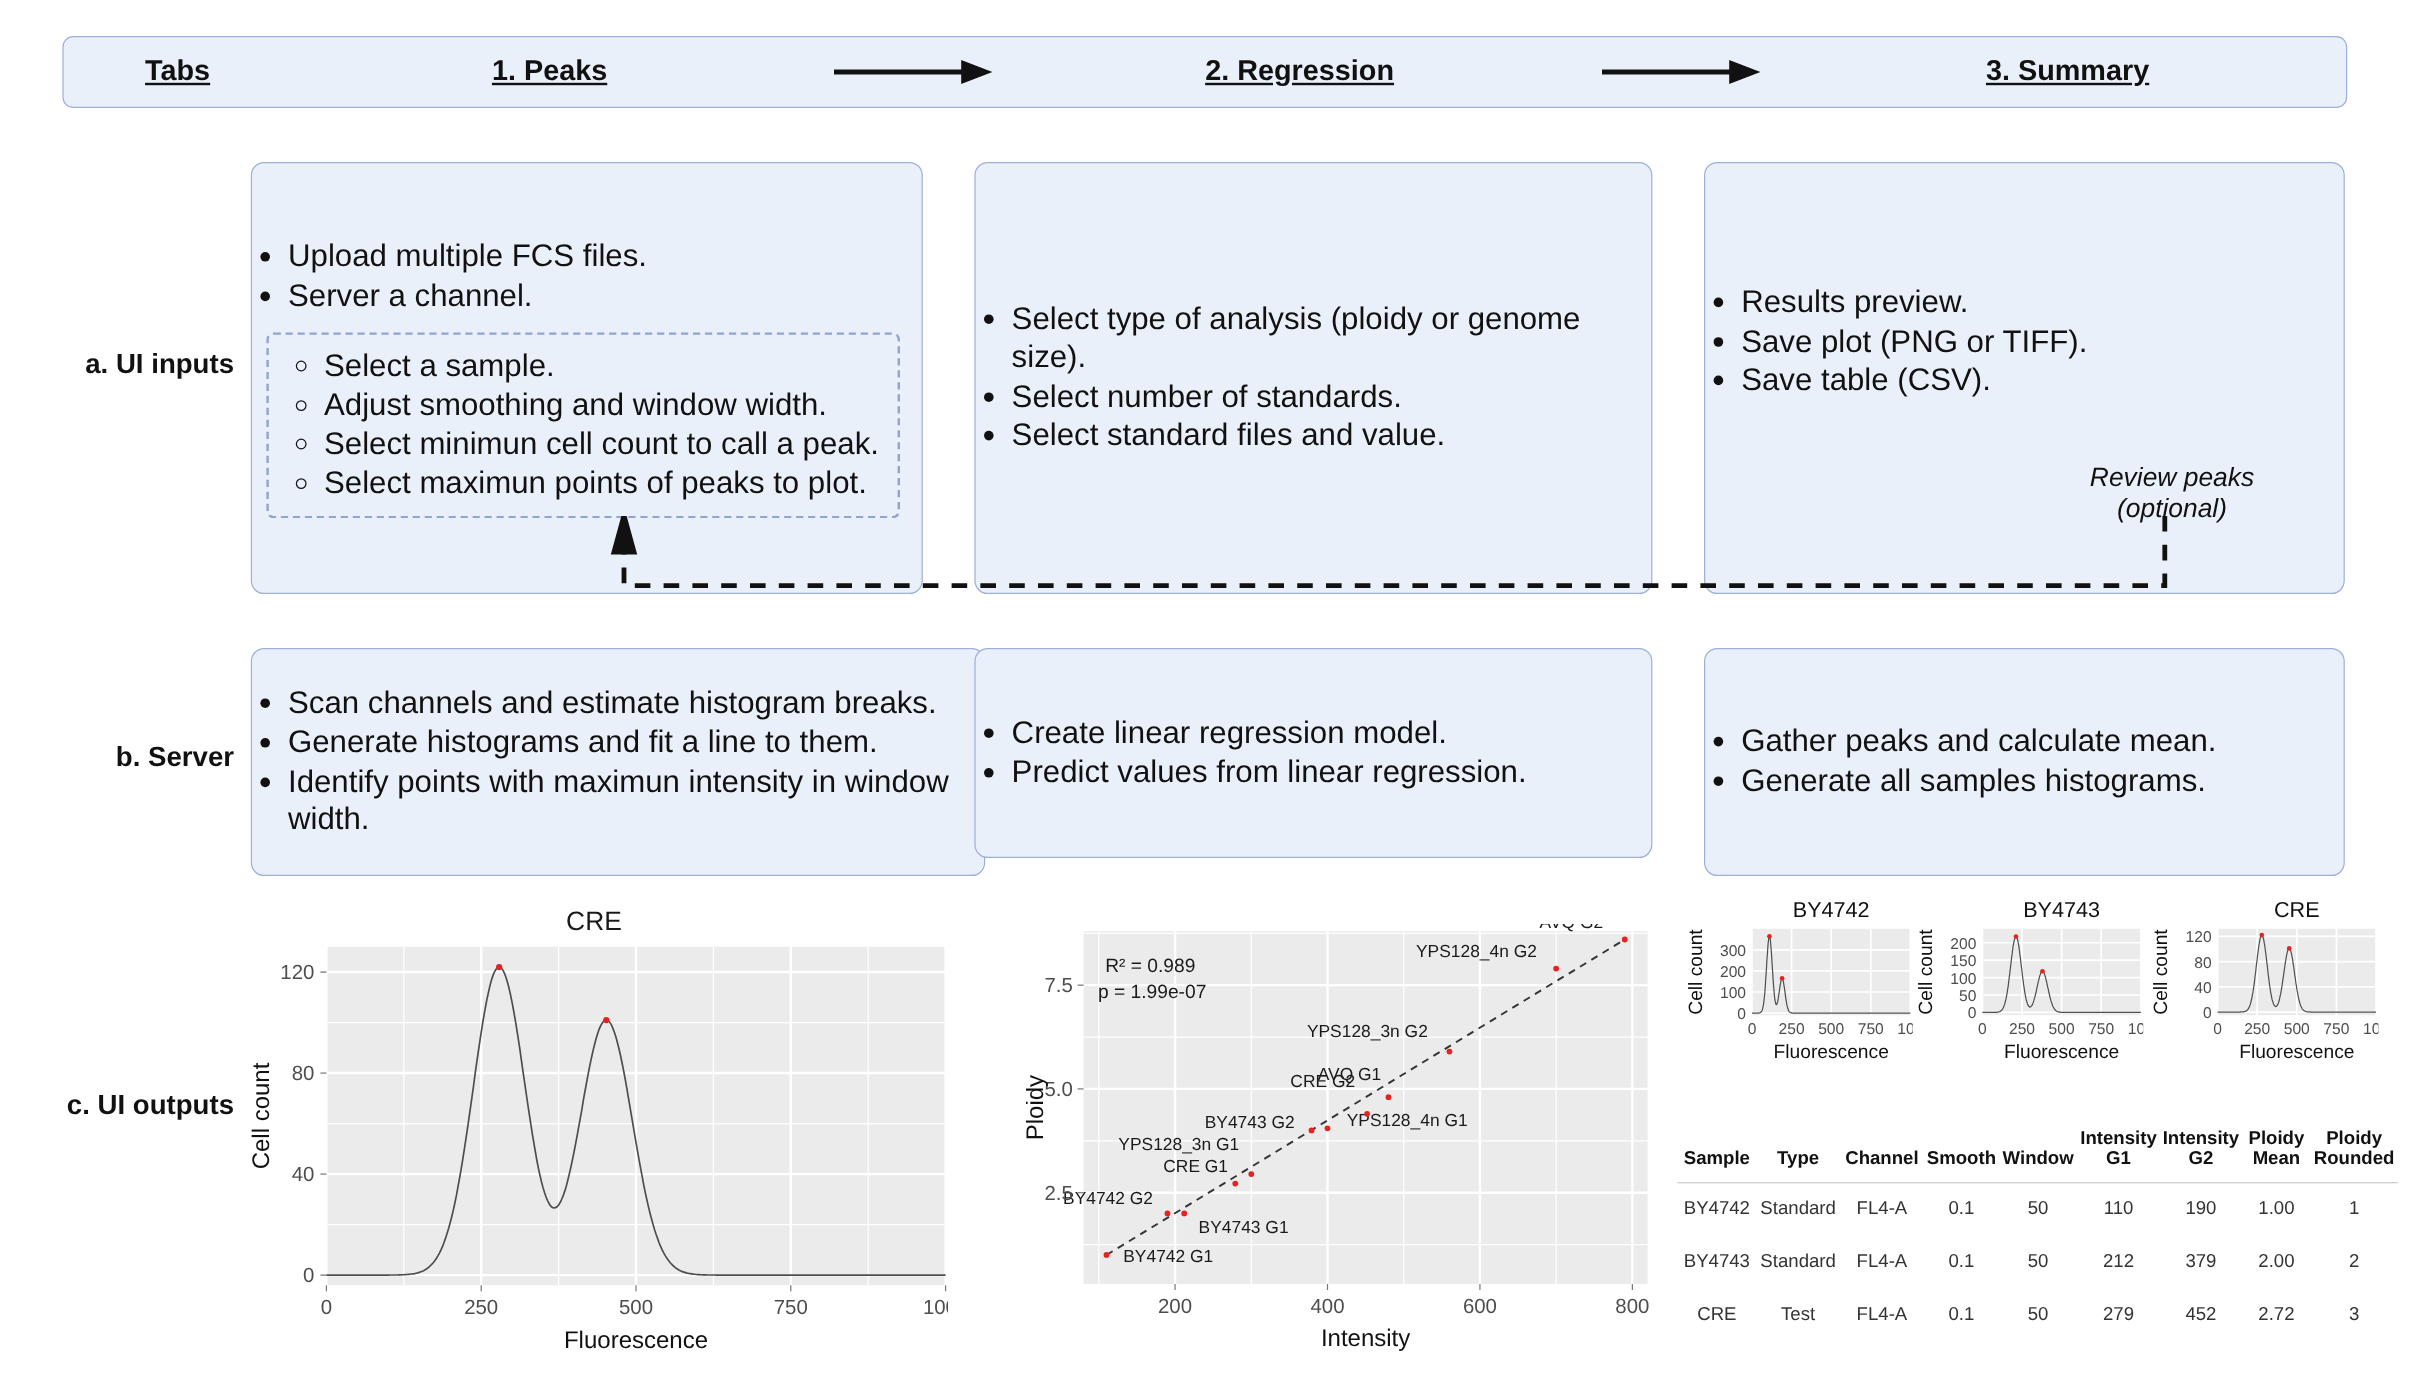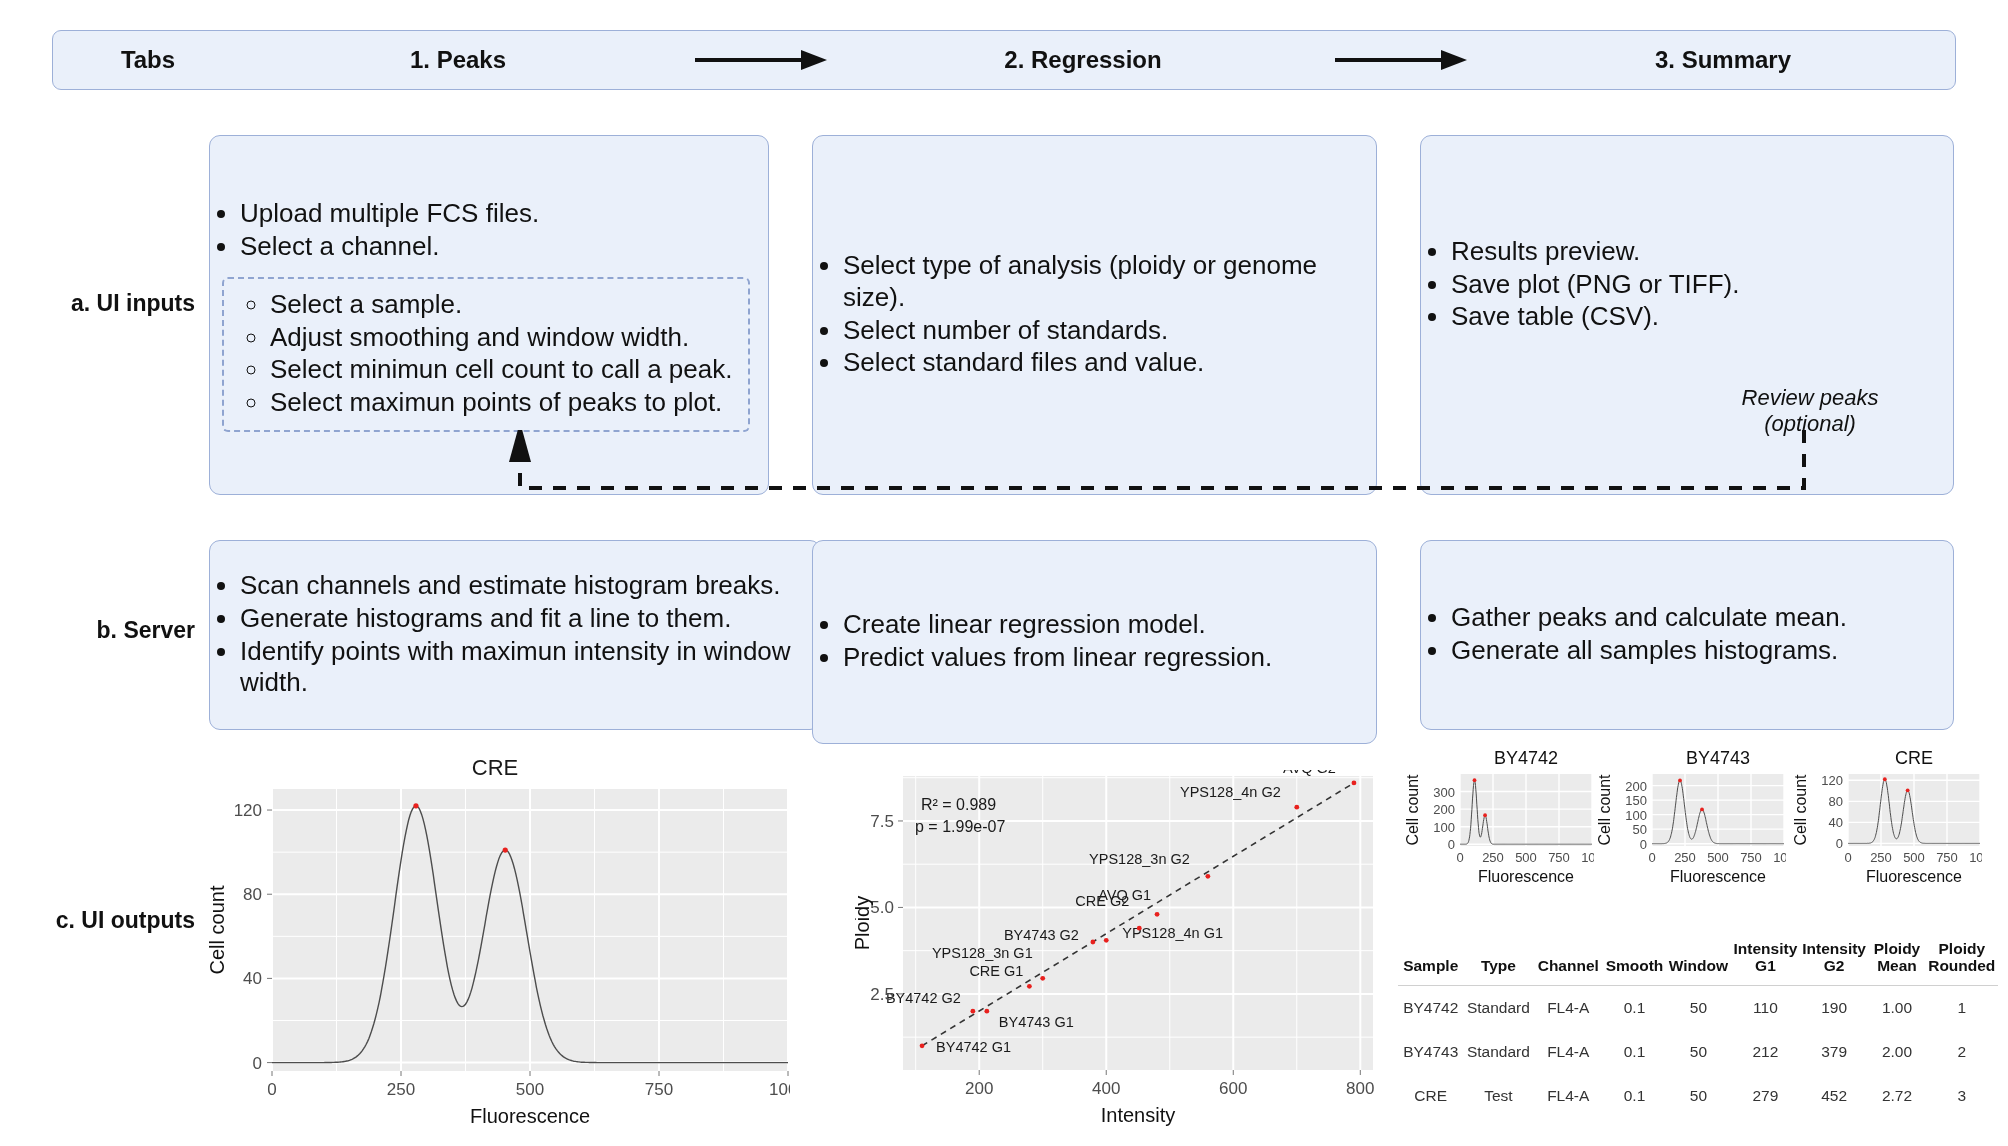--- a/index.html
+++ b/index.html
@@ -3,21 +3,21 @@
 <meta charset="utf-8">
 <style>
   html,body{margin:0;padding:0;background:#ffffff;}
   body{width:2008px;height:1146px;position:relative;overflow:hidden;
        font-family:"Liberation Sans",sans-serif;color:#111;}
 
   
   .tabbar{position:absolute;left:52px;top:30px;width:1902px;height:58px;
           background:#eaf0fa;border:1.5px solid #9db0d8;border-radius:9px;
           display:flex;align-items:center;}
-  .tabcell{display:flex;align-items:center;justify-content:center;font-weight:bold;font-size:24px;}
+  .tabcell{display:flex;align-items:center;justify-content:center;font-weight:bold;font-size:24px;text-decoration:underline;}
   .tab-tabs{width:190px;}
   .tab-peaks{width:430px;}
   .tab-reg{width:460px;}
   .tab-sum{width:460px;}
   .arrowcell{width:180px;display:flex;align-items:center;justify-content:center;}
   .arrowcell svg{display:block;}
 
   
   .rowlabel{position:absolute;font-weight:bold;font-size:23px;text-align:right;width:160px;}
   .rl-a{left:35px;top:290px;}
@@ -27,21 +27,21 @@
   
   .box{position:absolute;background:#eaf0fa;border:1.5px solid #9db0d8;border-radius:11px;
        box-sizing:border-box;display:flex;align-items:center;}
   .box ul{margin:0;padding-left:30px;font-size:26px;line-height:1.22;}
   .box ul li{margin:0 0 1px 0;}
 
   .box-1a{left:209px;top:135px;width:560px;height:360px;}
   .box-2a{left:812px;top:135px;width:565px;height:360px;}
   .box-3a{left:1420px;top:135px;width:534px;height:360px;}
   .box-1b{left:209px;top:540px;width:612px;height:190px;}
-  .box-2b{left:812px;top:540px;width:565px;height:204px;}
+  .box-2b{left:812px;top:540px;width:565px;height:175px;}
   .box-3b{left:1420px;top:540px;width:534px;height:190px;}
 
   .inner-content{width:100%;}
 
   
   .dashbox{margin:14px 18px 0 12px;border:2px dashed #8fa4d0;border-radius:6px;
            padding:10px 8px 10px 0;}
   .dashbox ul{padding-left:46px;list-style-type:circle;}
 
   
@@ -86,21 +86,21 @@
 </div>
 
 <div class="rowlabel rl-a">a. UI inputs</div>
 <div class="rowlabel rl-b">b. Server</div>
 <div class="rowlabel rl-c">c. UI outputs</div>
 
 <div class="box box-1a">
   <div class="inner-content">
     <ul>
       <li>Upload multiple FCS files.</li>
-      <li>Select a channel.</li>
+      <li>Server a channel.</li>
     </ul>
     <div class="dashbox">
       <ul>
         <li>Select a sample.</li>
         <li>Adjust smoothing and window width.</li>
         <li>Select minimun cell count to call a peak.</li>
         <li>Select maximun points of peaks to plot.</li>
       </ul>
     </div>
   </div>

